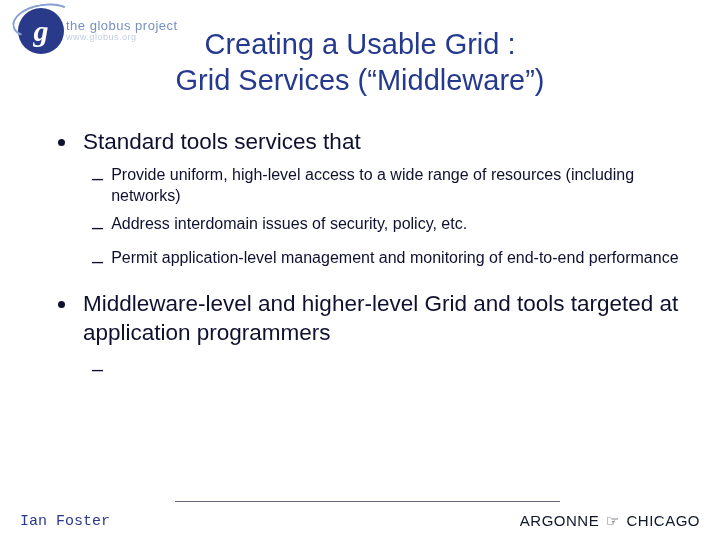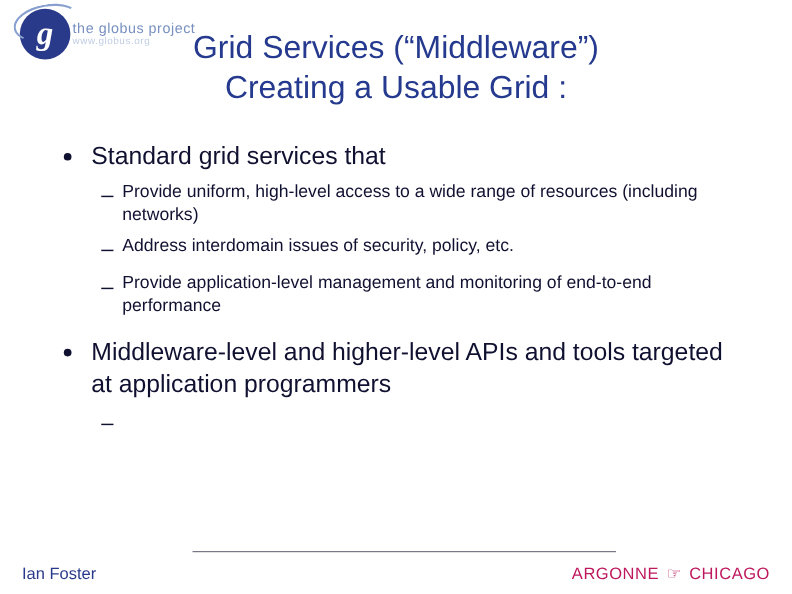--- a/index.html
+++ b/index.html
@@ -119,24 +119,24 @@
     bottom: 10px;
     left: 20px;
     right: 20px;
     display: flex;
     justify-content: space-between;
     align-items: flex-end;
     font-size: 15px;
   }
   .footer-left {
     color: #2a3a8a;
-    font-family: Liberation Sans, sans-serif;
+    font-family: Liberation Mono, monospace;
   }
   .footer-right {
-    color: #be185d;
+    color: #0f172a;
     font-family: "Trebuchet MS", Verdana, sans-serif;
     letter-spacing: 0.5px;
   }
   .footer-hand {
     font-family: Arial, sans-serif;
     padding: 0 2px;
   }
   .footer-rule {
     position: absolute;
     bottom: 38px;
@@ -153,48 +153,48 @@
   <div class="logo-circle">
     <span class="logo-g">g</span>
   </div>
   <div class="logo-text">
     <div class="logo-line1">the globus project</div>
     <div class="logo-line2">www.globus.org</div>
   </div>
 </div>
 
 <div class="title">
+  <div>Creating a Usable Grid :</div>
   <div>Grid Services (“Middleware”)</div>
-  <div>Creating a Usable Grid :</div>
 </div>
 
 <div class="content">
 
   <div class="l1">
     <div class="bullet-dot"></div>
-    <div class="txt">Standard grid services that</div>
+    <div class="txt">Standard tools services that</div>
   </div>
   <div class="l2">
     <div class="dash">–</div>
     <div class="txt">Provide uniform, high-level access to a wide range of resources (including networks)</div>
   </div>
   <div class="l2">
     <div class="dash">–</div>
     <div class="txt">Address interdomain issues of security, policy, etc.</div>
   </div>
   <div class="l2">
     <div class="dash">–</div>
-    <div class="txt">Provide application-level management and monitoring of end-to-end performance</div>
+    <div class="txt">Permit application-level management and monitoring of end-to-end performance</div>
   </div>
 
   <div class="gap"></div>
 
   <div class="l1">
     <div class="bullet-dot"></div>
-    <div class="txt">Middleware-level and higher-level APIs and tools targeted at application programmers</div>
+    <div class="txt">Middleware-level and higher-level Grid and tools targeted at application programmers</div>
   </div>
   <div class="l2">
     <div class="dash">–</div>
   </div>
 
 </div>
 
 <div class="footer-rule"></div>
 
 <div class="footer">

